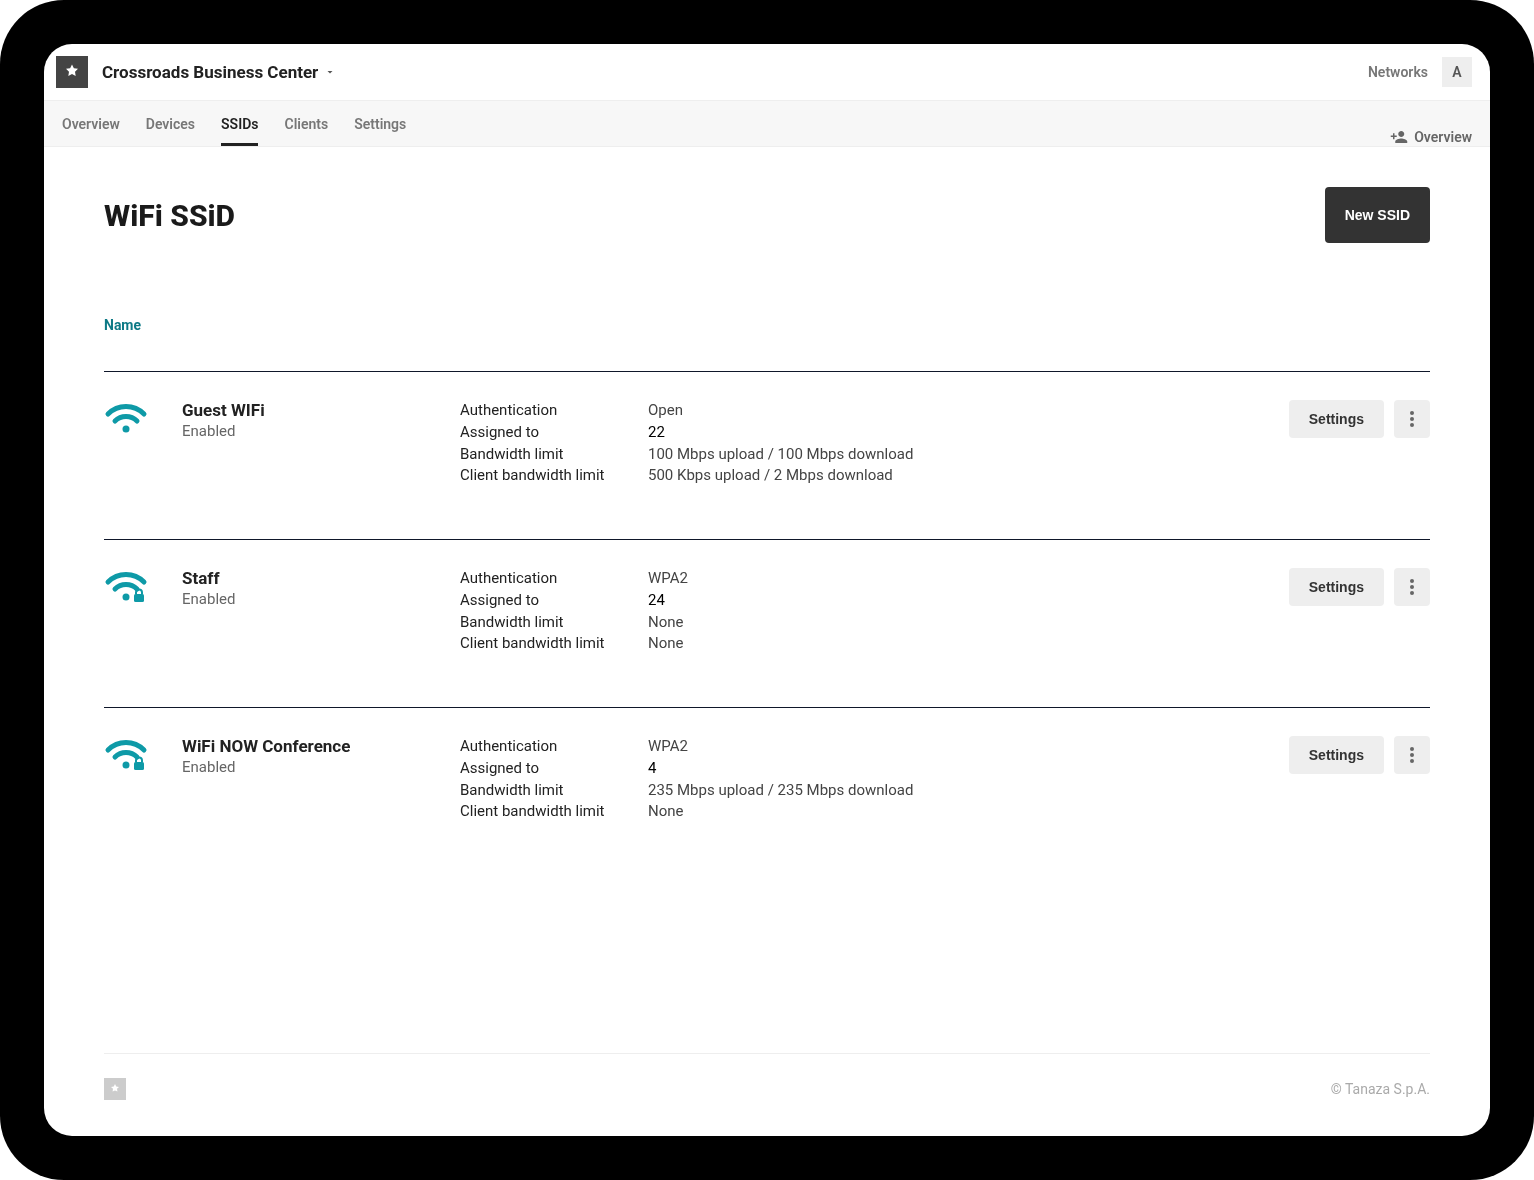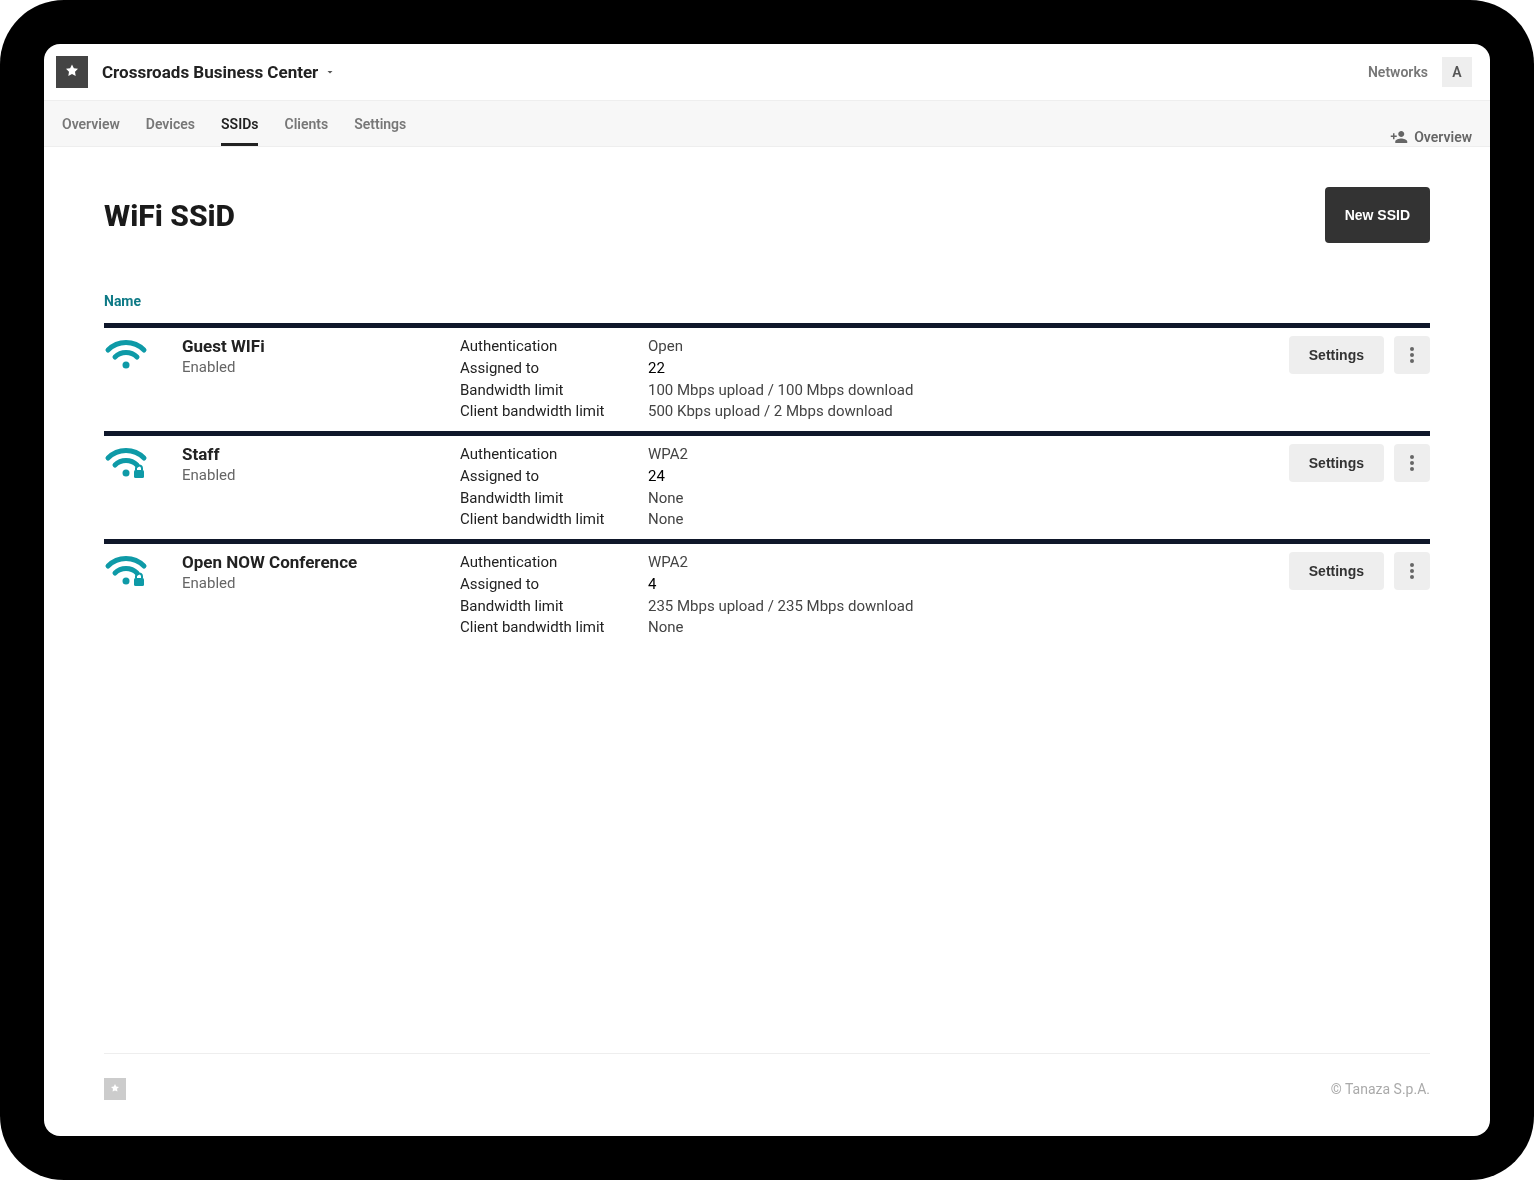--- a/index.html
+++ b/index.html
@@ -19,21 +19,21 @@
     position: absolute;
     inset: 0;
     background: #000;
     border-radius: 64px;
     padding: 44px 44px;
   }
   .device-screen {
     width: 100%;
     height: 100%;
     background: #fff;
-    border-radius: 16px;
+    border-radius: 28px;
     overflow: hidden;
     display: flex;
     flex-direction: column;
   }
 
   
   .topbar {
     display: flex;
     align-items: center;
     padding: 12px 18px 12px 12px;
@@ -102,20 +102,21 @@
     cursor: pointer;
   }
 
   
   .main {
     flex: 1;
     padding: 40px 60px 0 60px;
     overflow: auto;
     display: flex;
     flex-direction: column;
+    gap: 24px;
   }
   .page-header {
     display: flex;
     align-items: center;
     justify-content: space-between;
     margin-bottom: 50px;
   }
   .page-title {
     font-size: 30px;
     font-weight: 800;
@@ -136,22 +137,22 @@
     font-size: 14px;
     font-weight: 700;
     color: #0e7a86;
     padding-bottom: 14px;
   }
 
   .ssid-row {
     display: grid;
     grid-template-columns: 70px 270px 180px 1fr 180px;
     align-items: flex-start;
-    padding: 8px 0;
-    border-top: 5px solid #0f172a;
+    padding: 28px 0;
+    border-top: 1px solid #0f172a;
     column-gap: 8px;
   }
   .ssid-row:last-of-type { border-bottom: 1px solid #eee; }
 
   .wifi-ico { width: 44px; height: 36px; }
 
   .ssid-name {
     font-size: 17px;
     font-weight: 700;
     color: #222;
@@ -358,21 +359,21 @@
               <path d="M4 14 C14 4, 30 4, 40 14" fill="none" stroke="#0e9aa7" stroke-width="5" stroke-linecap="round"></path>
               <path d="M11 21 C17 15, 27 15, 33 21" fill="none" stroke="#0e9aa7" stroke-width="5" stroke-linecap="round"></path>
               <circle cx="22" cy="29" r="3.5" fill="#0e9aa7"></circle>
               <g transform="translate(30,22)">
                 <rect x="0" y="4" width="10" height="8" rx="1.5" fill="#0e9aa7"></rect>
                 <path d="M2 4v-1.5a3 3 0 0 1 6 0V4" fill="none" stroke="#0e9aa7" stroke-width="2"></path>
               </g>
             </svg>
           </div>
           <div>
-            <div class="ssid-name">Open NOW Conference</div>
+            <div class="ssid-name">WiFi NOW Conference</div>
             <div class="ssid-status">Enabled</div>
           </div>
           <div class="kv-keys">
             <div>Authentication</div>
             <div>Assigned to</div>
             <div>Bandwidth limit</div>
             <div>Client bandwidth limit</div>
           </div>
           <div class="kv-vals">
             <div>WPA2</div>

